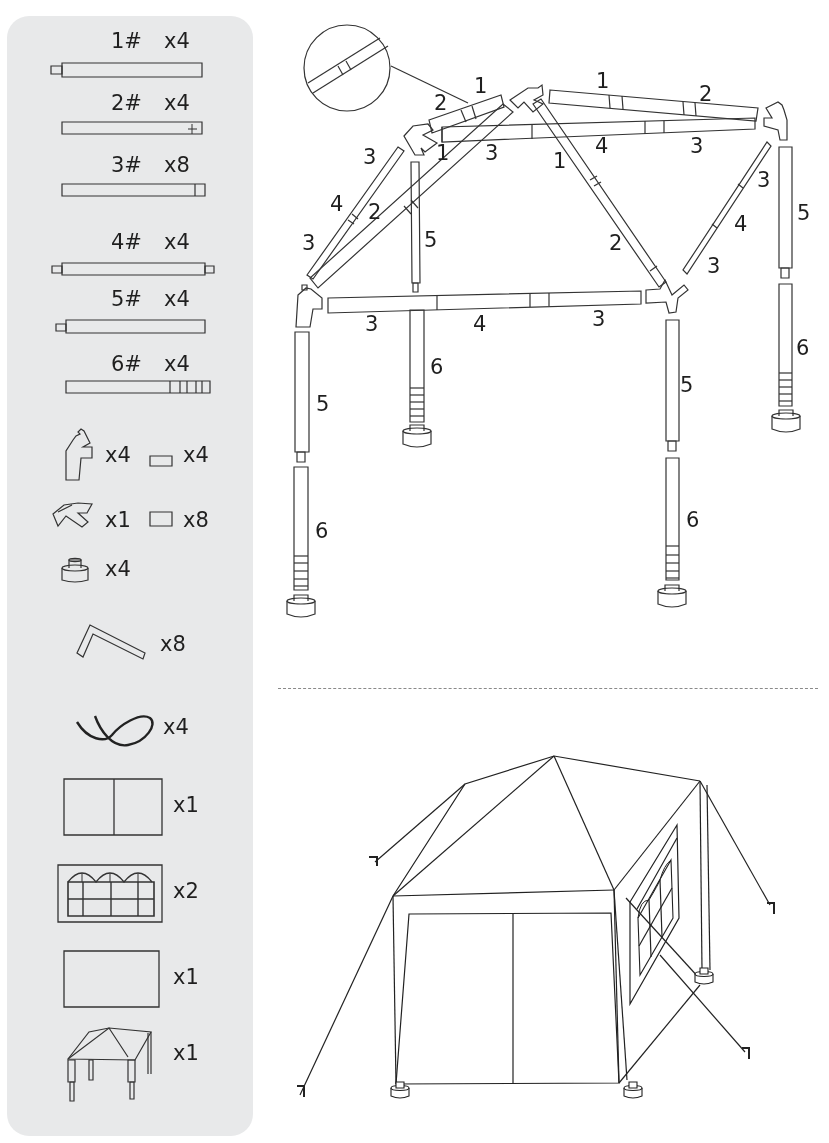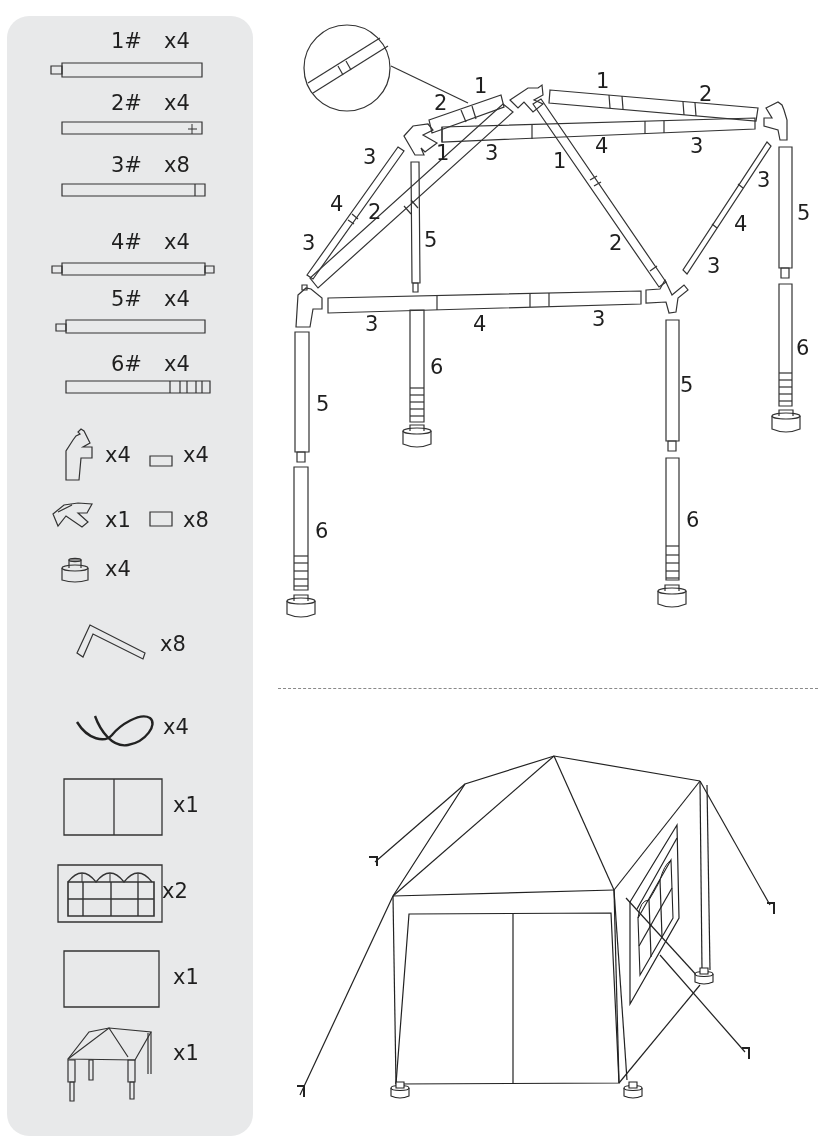--- a/index.html
+++ b/index.html
@@ -113,21 +113,21 @@
   <rect x="68" y="882" width="86" height="34" fill="none" stroke="#333" stroke-width="1.6"></rect>
   <line x1="68" y1="899" x2="154" y2="899" stroke="#333" stroke-width="1.4"></line>
   <line x1="83" y1="882" x2="83" y2="916" stroke="#333" stroke-width="1.4"></line>
   <line x1="111" y1="882" x2="111" y2="916" stroke="#333" stroke-width="1.4"></line>
   <line x1="138" y1="882" x2="138" y2="916" stroke="#333" stroke-width="1.4"></line>
   <path d="M68,882 Q82,864 96,882 Q110,864 124,882 Q138,864 152,882" fill="none" stroke="#333" stroke-width="1.3"></path>
   <line x1="82" y1="873" x2="82" y2="882" stroke="#333" stroke-width="1"></line>
   <line x1="110" y1="873" x2="110" y2="882" stroke="#333" stroke-width="1"></line>
   <line x1="138" y1="873" x2="138" y2="882" stroke="#333" stroke-width="1"></line>
 </svg>
-<div class="lbl" style="left:162px;top:881px">x2</div>
+<div class="lbl" style="left:173px;top:881px">x2</div>
 
 <svg style="left:0;top:0" width="260" height="1010">
   <rect x="64" y="951" width="95" height="56" fill="none" stroke="#333" stroke-width="1.3"></rect>
 </svg>
 <div class="lbl" style="left:173px;top:967px">x1</div>
 
 <svg style="left:0;top:0" width="260" height="1110">
   <path d="M68,1059 L89,1032 L109,1028 L151,1032 L135,1060 Z" fill="none" stroke="#333" stroke-width="1.2"></path>
   <path d="M68,1059 L109,1028 L128,1057 M109,1028" fill="none" stroke="#333" stroke-width="1.2"></path>
   <line x1="151" y1="1032" x2="151" y2="1074" stroke="#333" stroke-width="1.2"></line>

